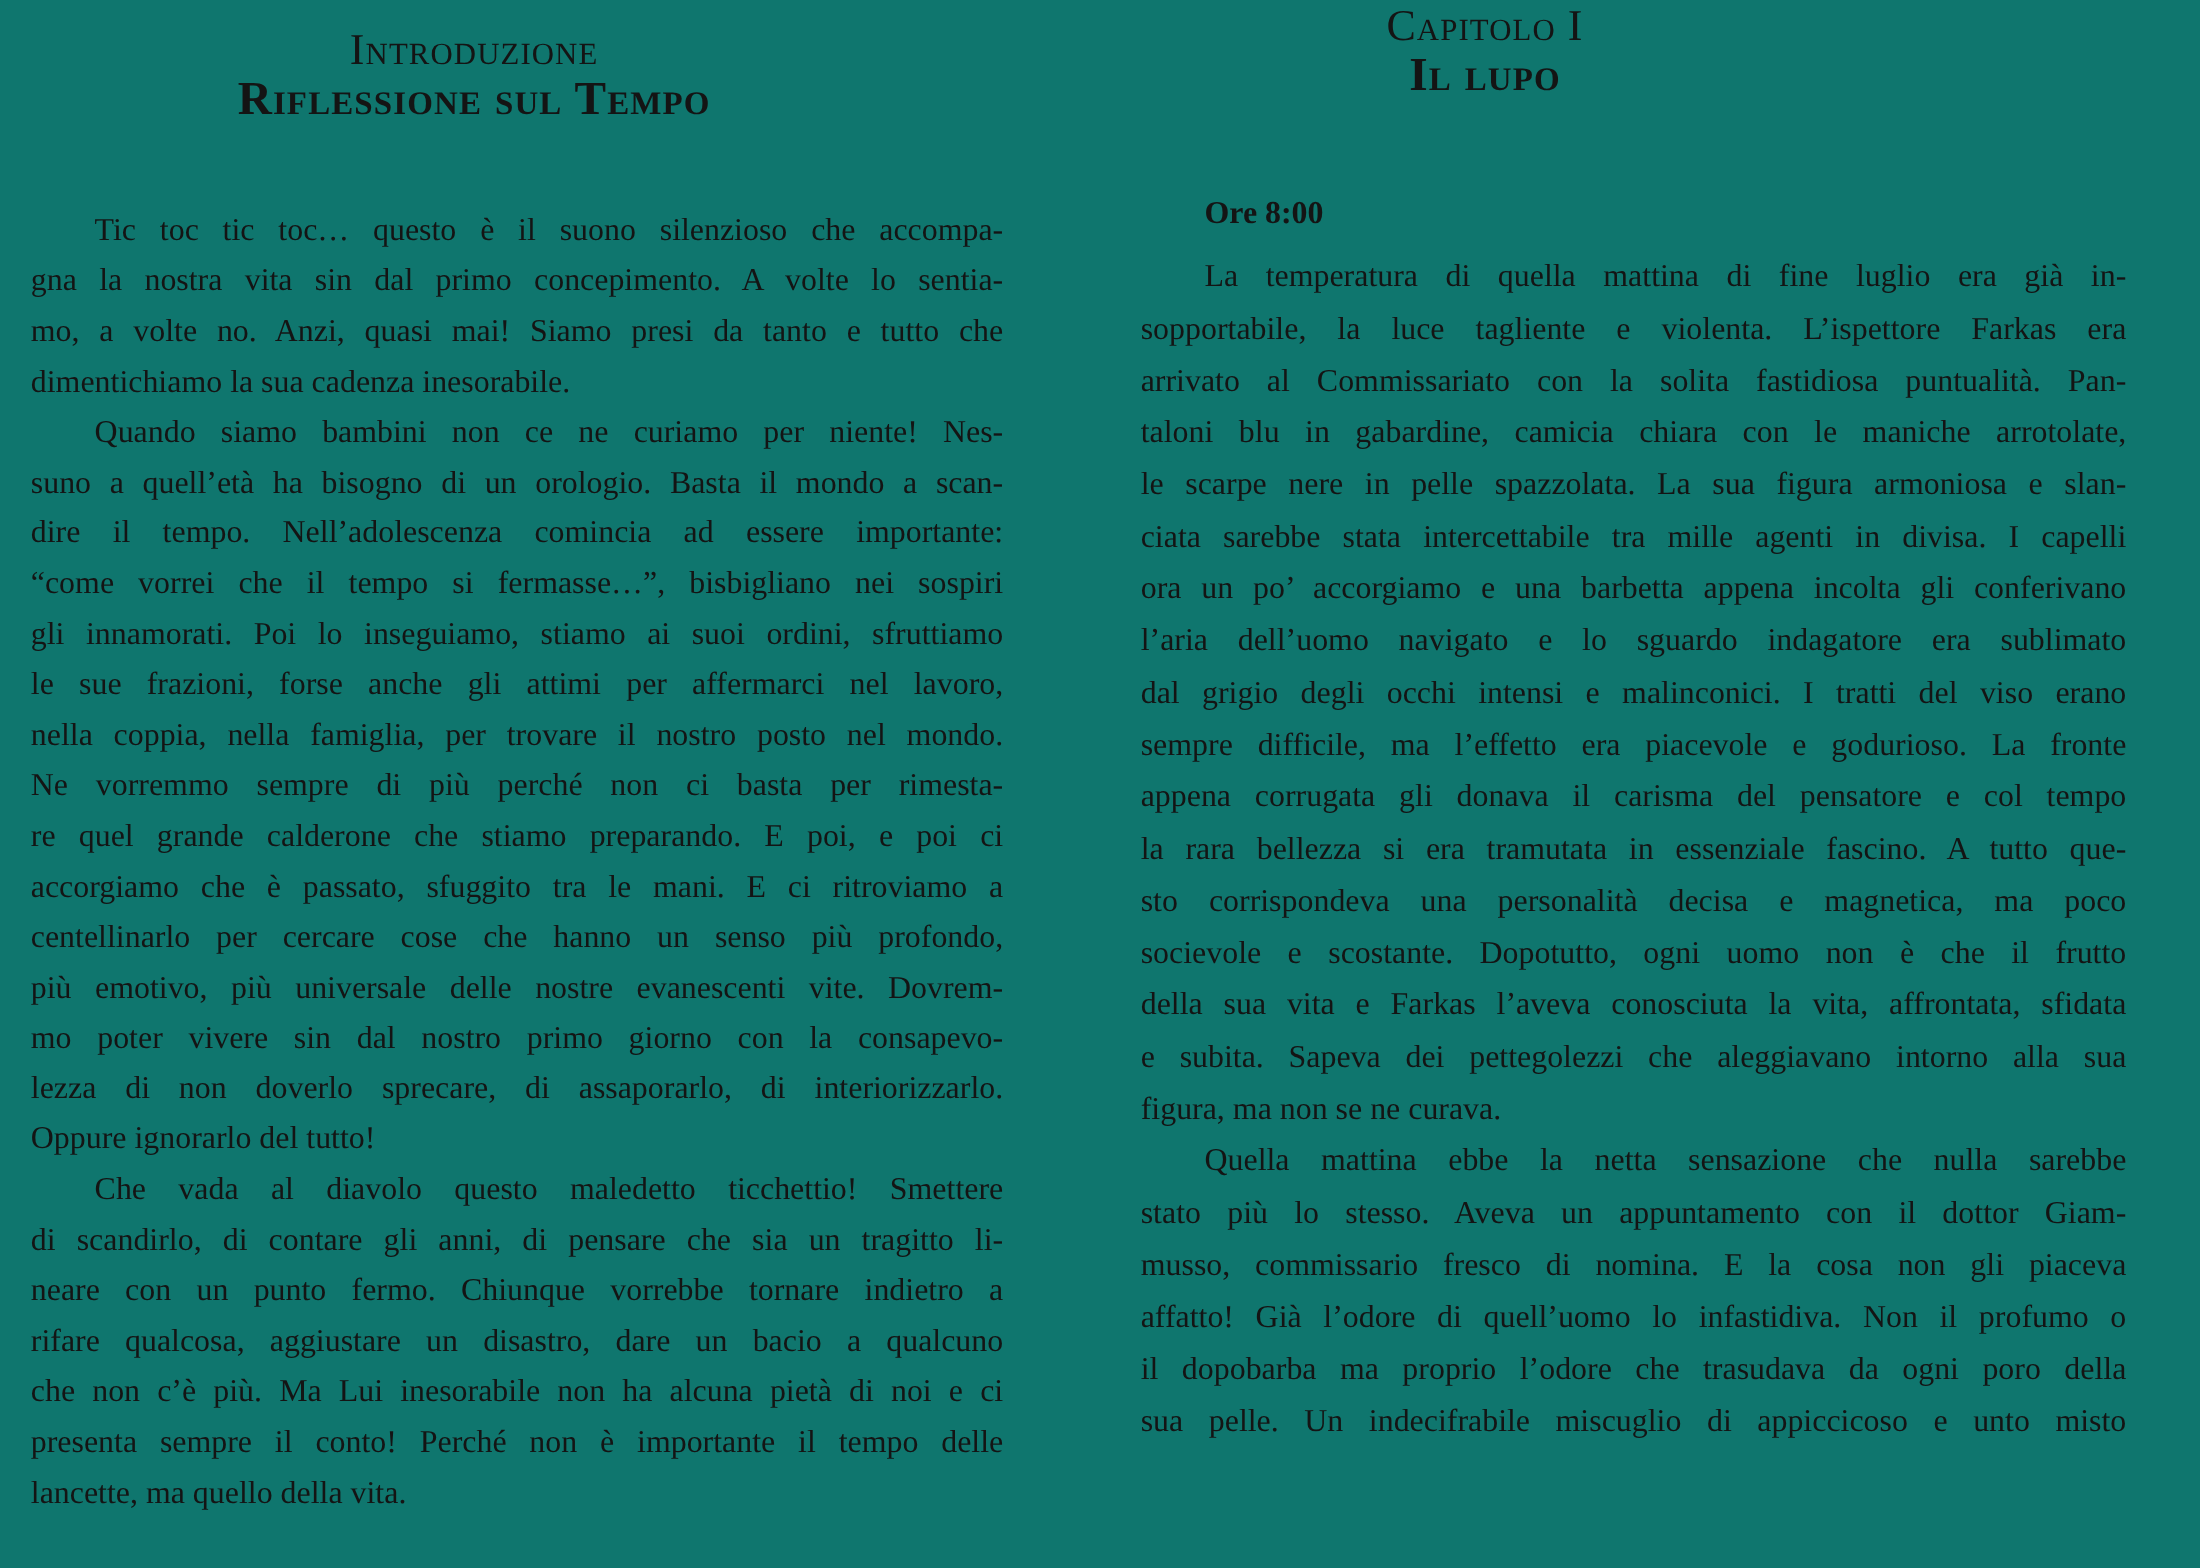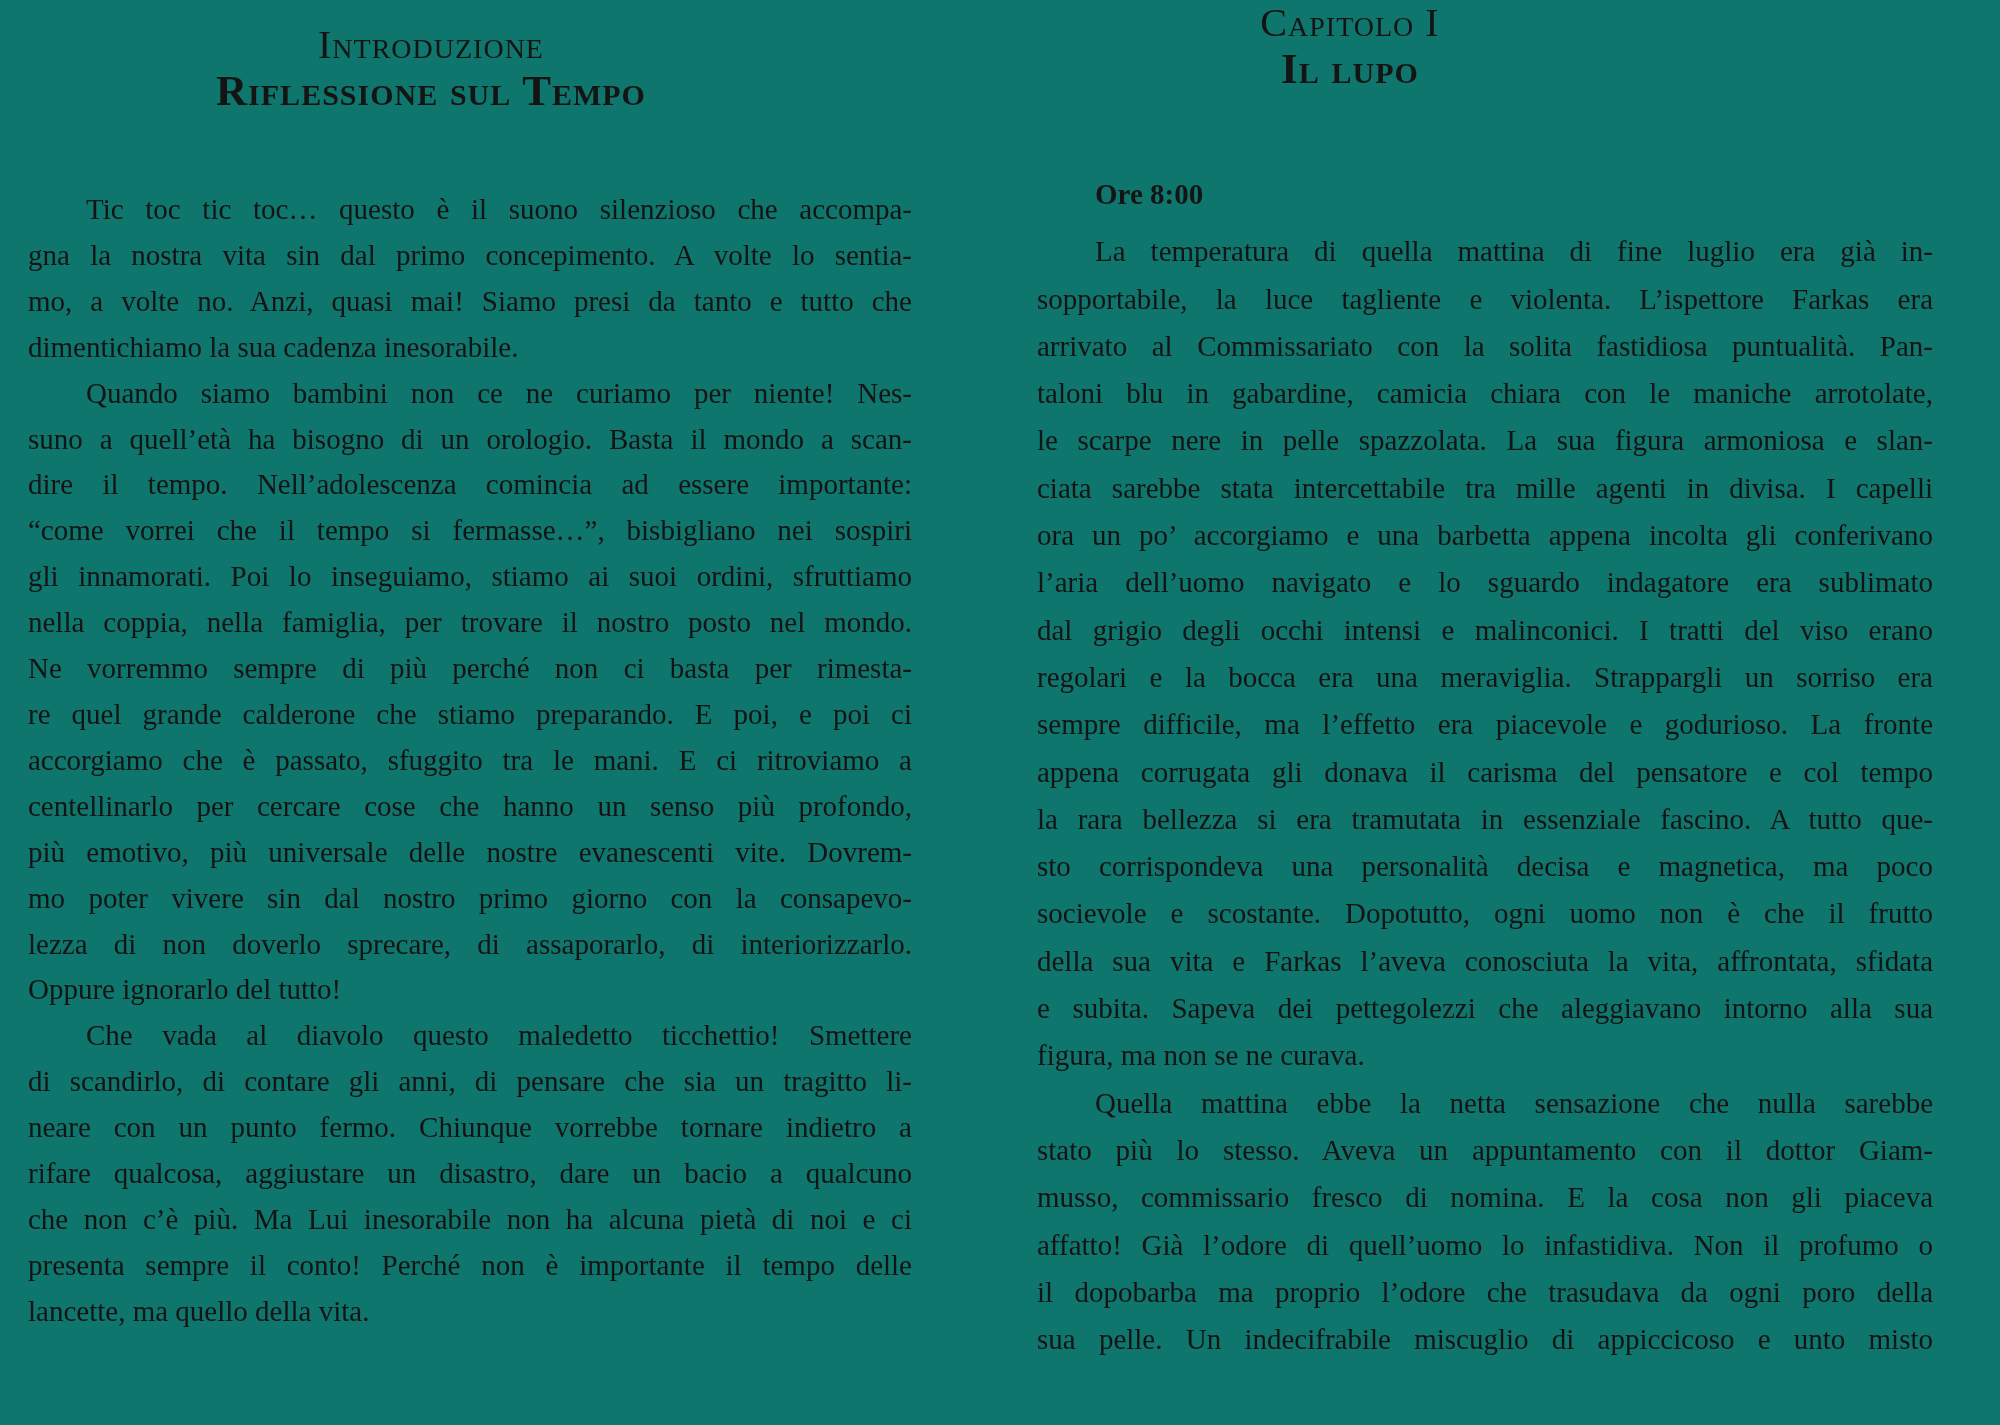--- a/index.html
+++ b/index.html
@@ -79,20 +79,21 @@
     <div class="body-text" id="left-body">
         <div class="line indent">Tic toc tic toc… questo è il suono silenzioso che accompa-</div>
         <div class="line">gna la nostra vita sin dal primo concepimento. A volte lo sentia-</div>
         <div class="line">mo, a volte no. Anzi, quasi mai! Siamo presi da tanto e tutto che</div>
         <div class="line para-end">dimentichiamo la sua cadenza inesorabile.</div>
         <div class="line indent">Quando siamo bambini non ce ne curiamo per niente! Nes-</div>
         <div class="line">suno a quell’età ha bisogno di un orologio. Basta il mondo a scan-</div>
         <div class="line">dire il tempo. Nell’adolescenza comincia ad essere importante:</div>
         <div class="line">“come vorrei che il tempo si fermasse…”, bisbigliano nei sospiri</div>
         <div class="line">gli innamorati. Poi lo inseguiamo, stiamo ai suoi ordini, sfruttiamo</div>
+        <div class="line">le sue frazioni, forse anche gli attimi per affermarci nel lavoro,</div>
         <div class="line">nella coppia, nella famiglia, per trovare il nostro posto nel mondo.</div>
         <div class="line">Ne vorremmo sempre di più perché non ci basta per rimesta-</div>
         <div class="line">re quel grande calderone che stiamo preparando. E poi, e poi ci</div>
         <div class="line">accorgiamo che è passato, sfuggito tra le mani. E ci ritroviamo a</div>
         <div class="line">centellinarlo per cercare cose che hanno un senso più profondo,</div>
         <div class="line">più emotivo, più universale delle nostre evanescenti vite. Dovrem-</div>
         <div class="line">mo poter vivere sin dal nostro primo giorno con la consapevo-</div>
         <div class="line">lezza di non doverlo sprecare, di assaporarlo, di interiorizzarlo.</div>
         <div class="line para-end">Oppure ignorarlo del tutto!</div>
         <div class="line indent"><span class="italic">Che vada al diavolo questo maledetto ticchettio</span><span>! Smettere</span></div>
@@ -114,21 +115,20 @@
         <div class="line indent para-end space-after">Ore 8:00</div>
         <div class="line indent">La temperatura di quella mattina di fine luglio era già in-</div>
         <div class="line">sopportabile, la luce tagliente e violenta. L’ispettore Farkas era</div>
         <div class="line">arrivato al Commissariato con la solita fastidiosa puntualità. Pan-</div>
         <div class="line">taloni blu in gabardine, camicia chiara con le maniche arrotolate,</div>
         <div class="line">le scarpe nere in pelle spazzolata. La sua figura armoniosa e slan-</div>
         <div class="line">ciata sarebbe stata intercettabile tra mille agenti in divisa. I capelli</div>
         <div class="line">ora un po’ accorgiamo e una barbetta appena incolta gli conferivano</div>
         <div class="line">l’aria dell’uomo navigato e lo sguardo indagatore era sublimato</div>
         <div class="line">dal grigio degli occhi intensi e malinconici. I tratti del viso erano</div>
-        <div class="line">regolari e la bocca era una meraviglia. Strappargli un sorriso era</div>
         <div class="line">sempre difficile, ma l’effetto era piacevole e godurioso. La fronte</div>
         <div class="line">appena corrugata gli donava il carisma del pensatore e col tempo</div>
         <div class="line">la rara bellezza si era tramutata in essenziale fascino. A tutto que-</div>
         <div class="line">sto corrispondeva una personalità decisa e magnetica, ma poco</div>
         <div class="line">socievole e scostante. Dopotutto, ogni uomo non è che il frutto</div>
         <div class="line">della sua vita e Farkas l’aveva conosciuta la vita, affrontata, sfidata</div>
         <div class="line">e subita. Sapeva dei pettegolezzi che aleggiavano intorno alla sua</div>
         <div class="line para-end">figura, ma non se ne curava.</div>
         <div class="line indent">Quella mattina ebbe la netta sensazione che nulla sarebbe</div>
         <div class="line">stato più lo stesso. Aveva un appuntamento con il dottor Giam-</div>

